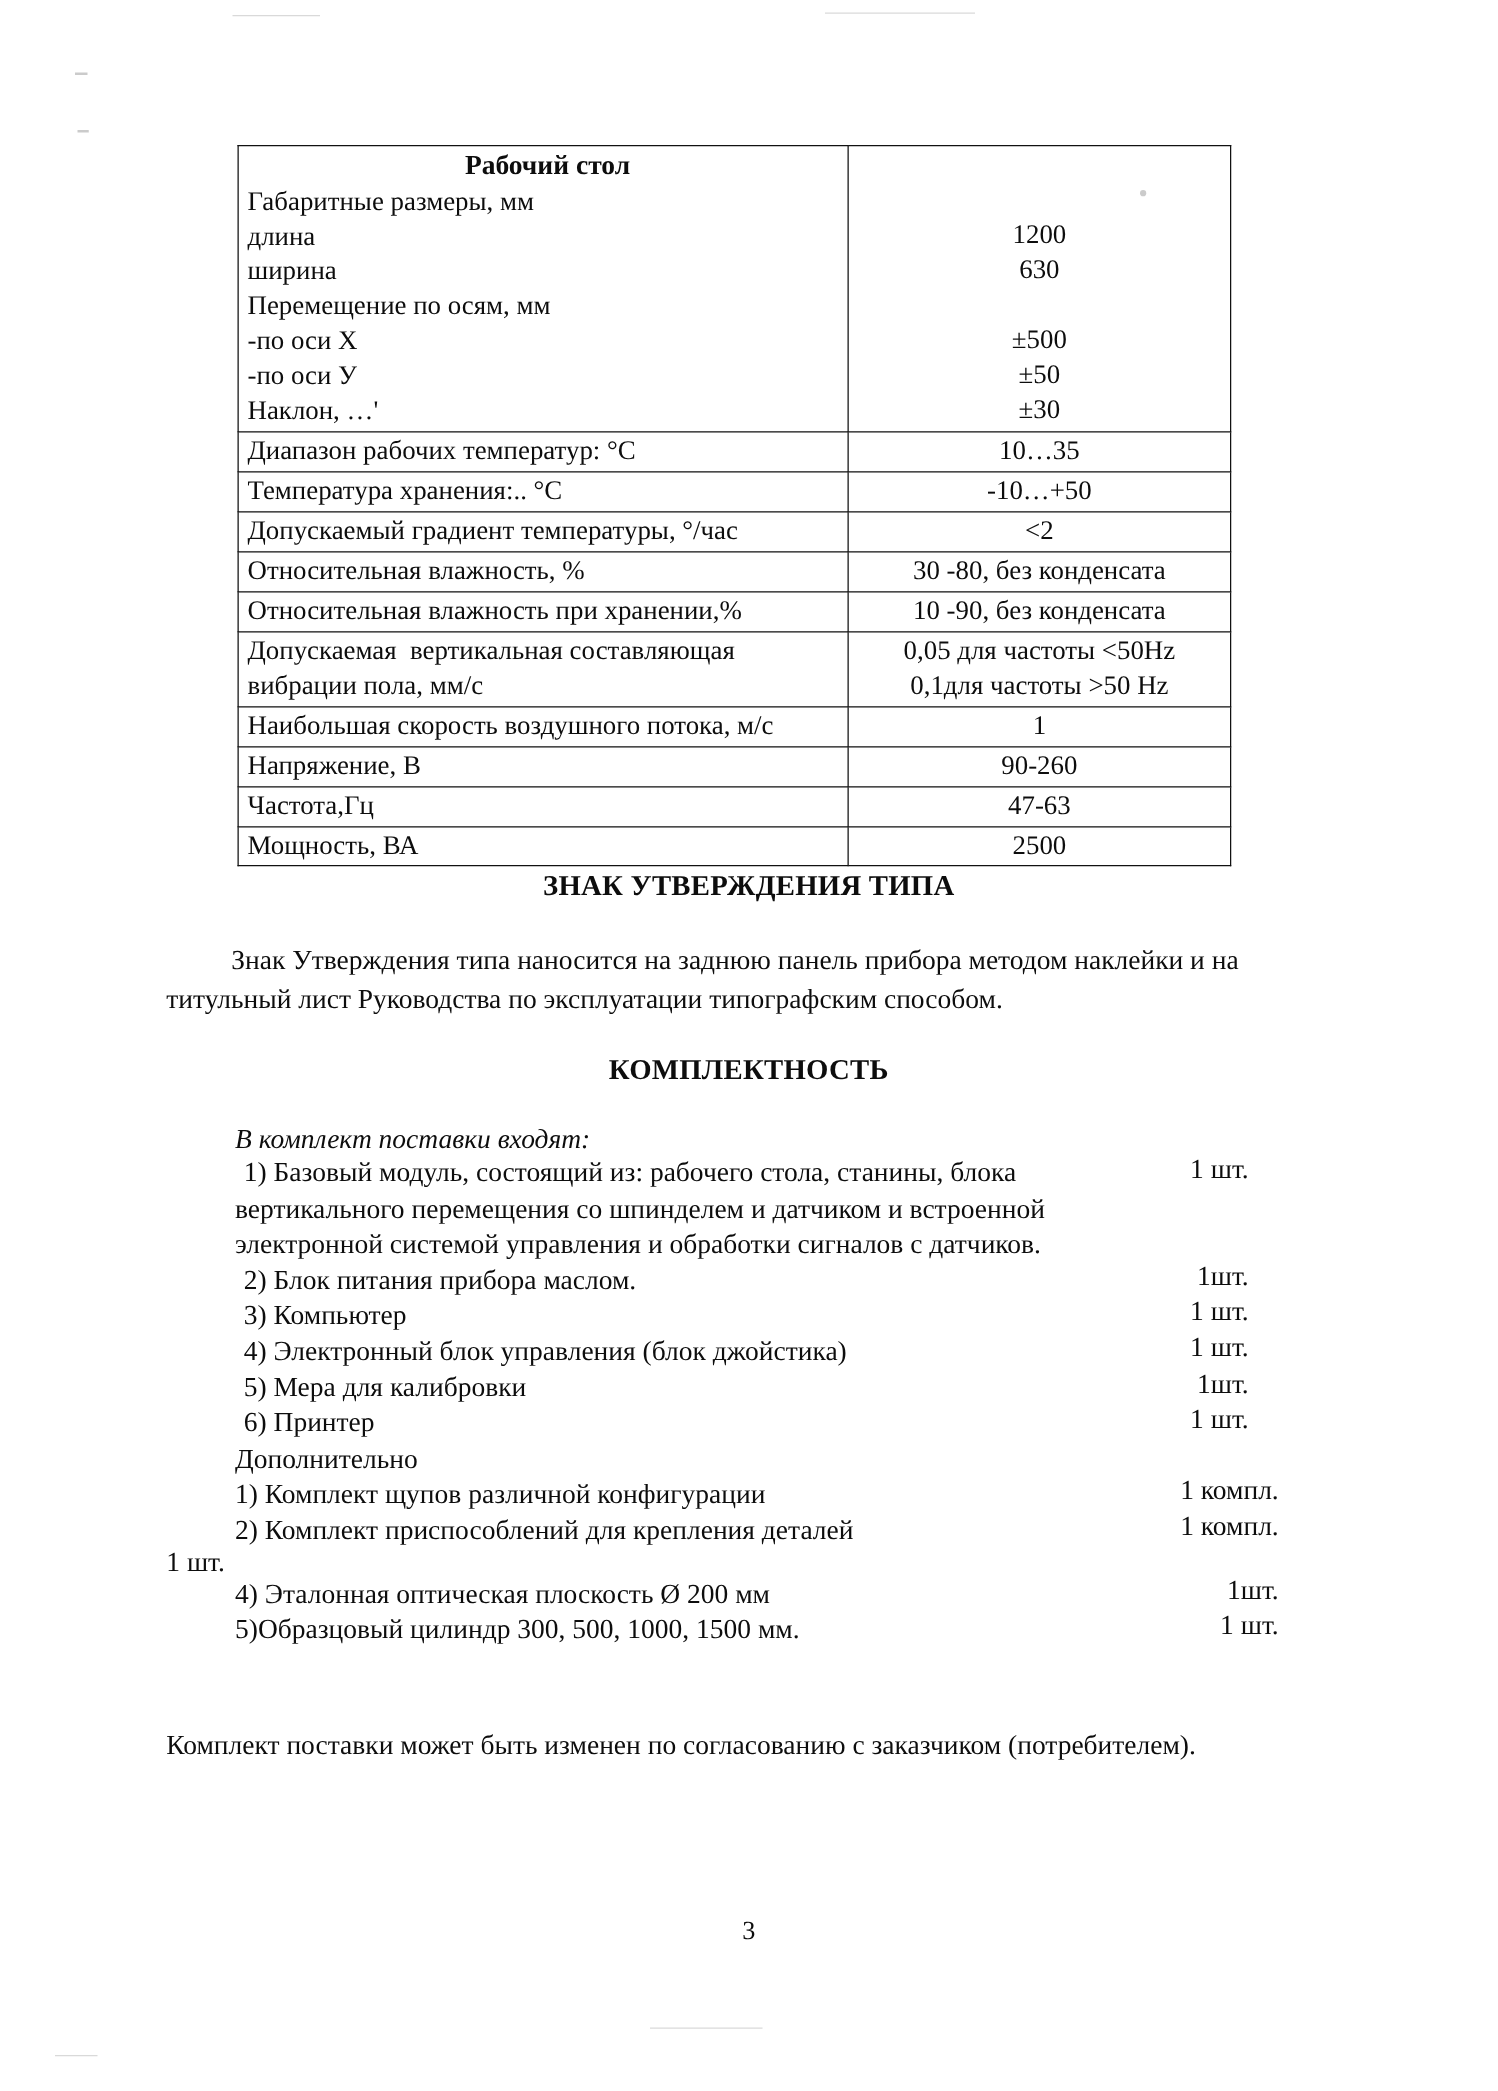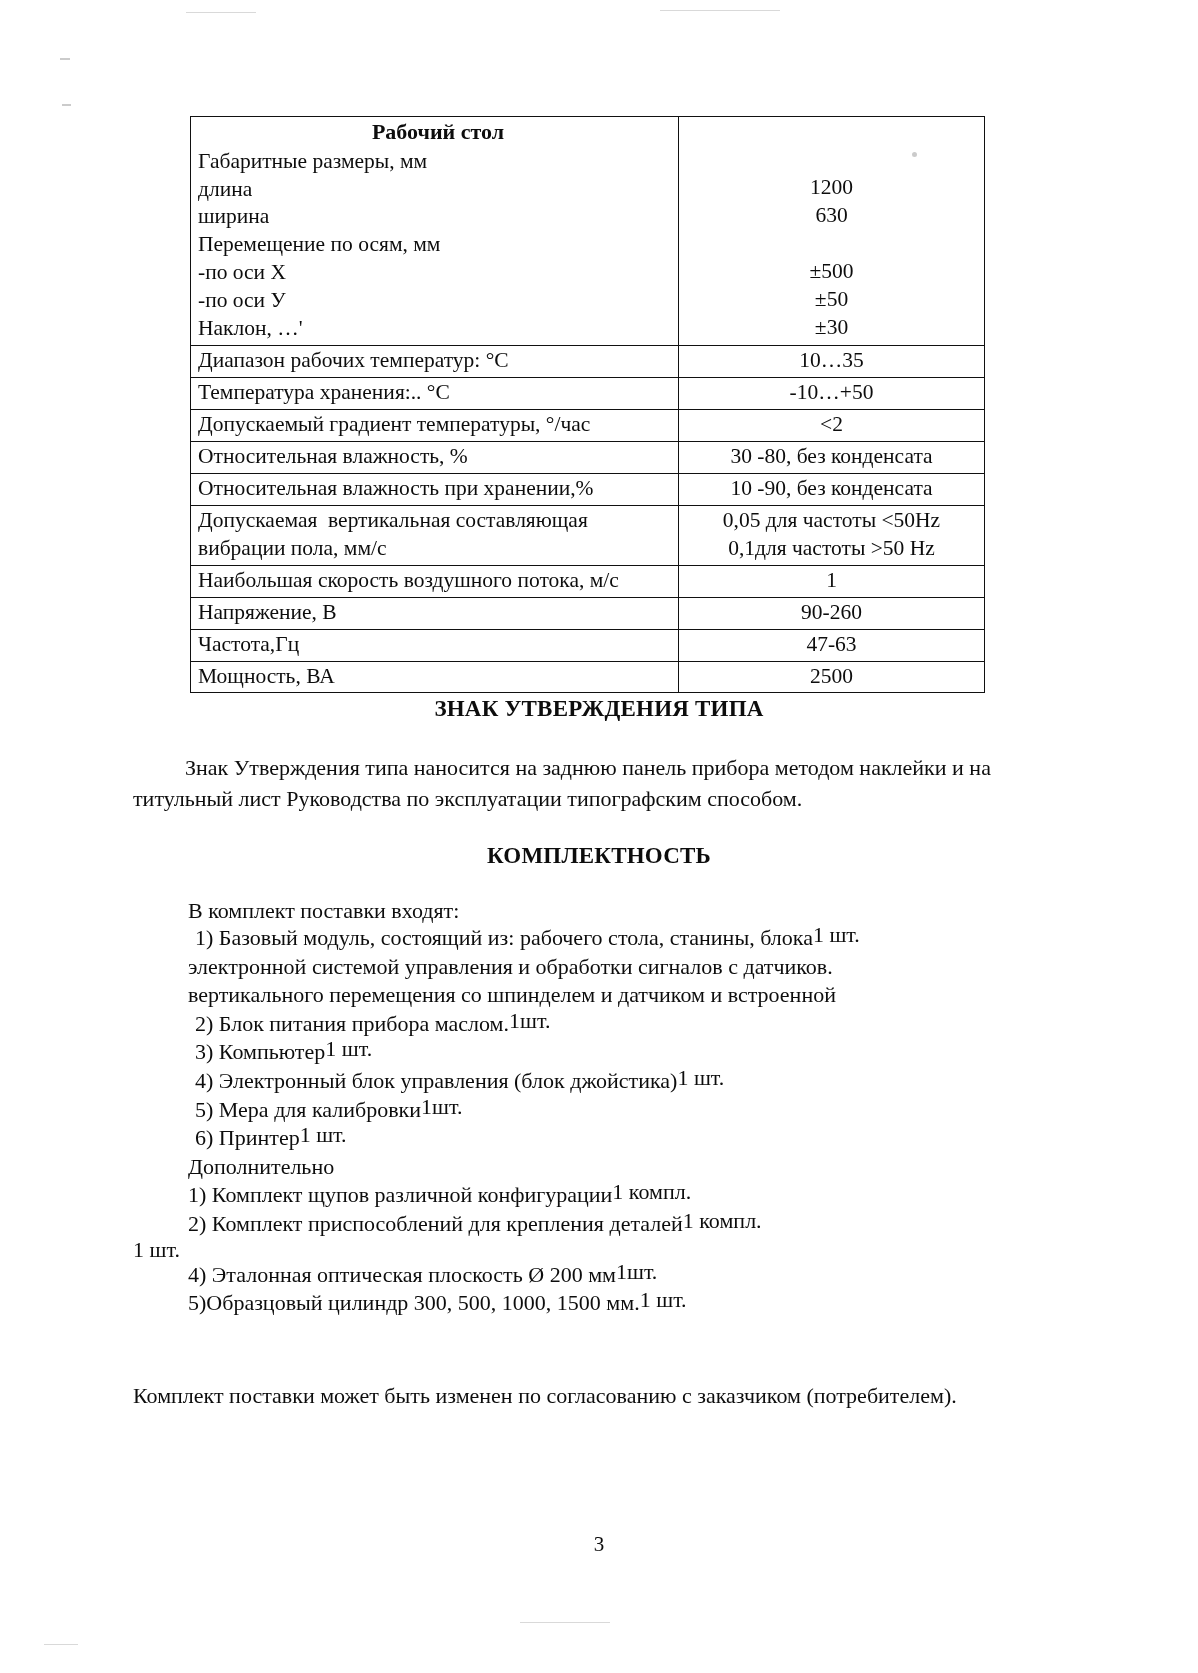--- a/index.html
+++ b/index.html
@@ -108,24 +108,26 @@
     position: absolute;
     left: 133px;
     top: 900px;
     width: 890px;
     font-size: 22px;
     line-height: 1.0;
   }
   .kit-intro {
     padding-left: 55px;
     margin-bottom: 2px;
+    font-style: italic;
   }
   .kit-row {
     display: flex;
     align-items: flex-start;
+    justify-content: space-between;
   }
   .kit-row .text { padding-left: 62px; }
   .kit-row.cont .text { padding-left: 55px; }
   .kit-row .qty {
     flex: 0 0 auto;
     text-align: left;
     padding-right: 24px;
   }
   .kit-line { line-height: 1.30; }
   .kit-sub-title { padding-left: 55px; line-height: 1.30; }
@@ -242,22 +244,22 @@
     <div class="kit-intro">В комплект поставки входят:</div>
 
     <div class="kit-row">
       <div class="text">
         <div class="kit-line">1) Базовый модуль, состоящий из: рабочего стола, станины, блока</div>
       </div>
       <div class="qty">1 шт.</div>
     </div>
     <div class="kit-row cont">
       <div class="text">
+        <div class="kit-line">вертикального перемещения со шпинделем и датчиком и встроенной</div>
         <div class="kit-line">электронной системой управления и обработки сигналов с датчиков.</div>
-        <div class="kit-line">вертикального перемещения со шпинделем и датчиком и встроенной</div>
       </div>
       <div class="qty"></div>
     </div>
 
     <div class="kit-row">
       <div class="text">
         <div class="kit-line">2) Блок питания прибора маслом.</div>
       </div>
       <div class="qty">1шт.</div>
     </div>

